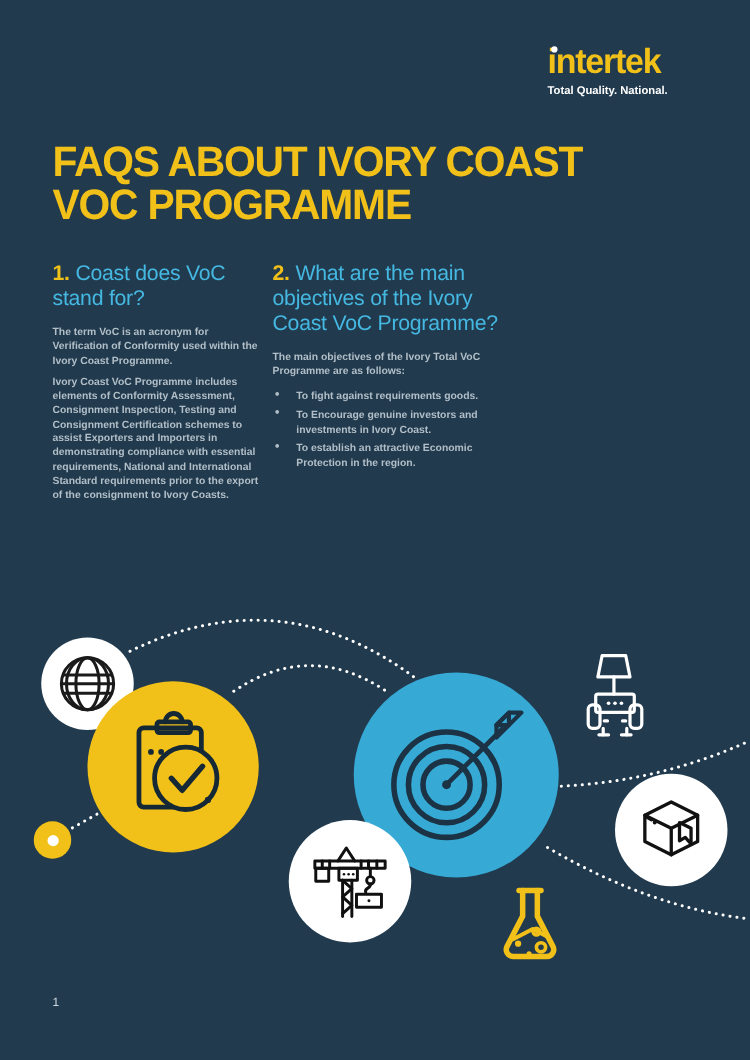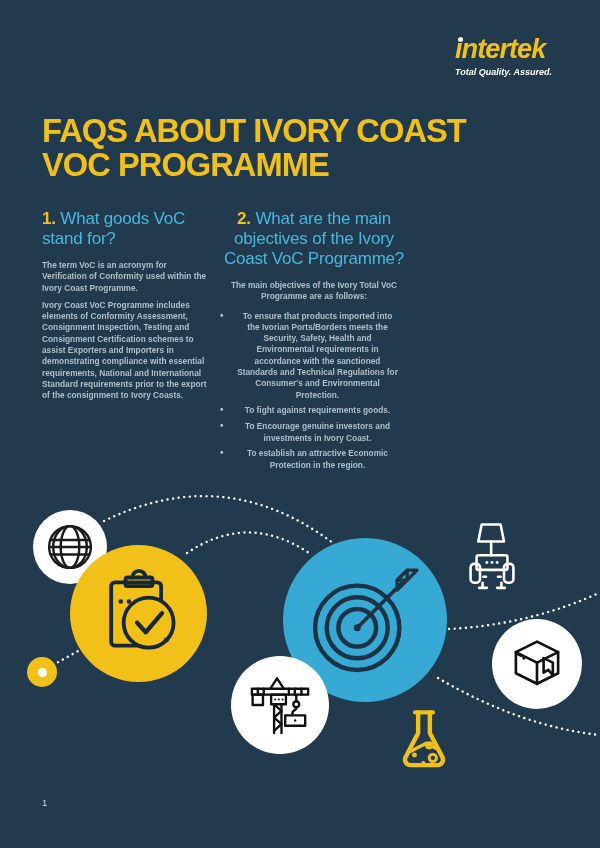--- a/index.html
+++ b/index.html
@@ -3,42 +3,42 @@
 <meta charset="utf-8">
 <style>
   * { margin:0; padding:0; box-sizing:border-box; }
   html,body { background:#0d1b24; }
   .page {
     position:relative; width:600px; height:848px; overflow:hidden;
     background:#213a4d;
     font-family:"Liberation Sans", sans-serif;
   }
   
-  .logo-block { position:absolute; left:455px; top:34px; width:120px;font-style:italic; }
+  .logo-block { position:absolute; left:438px; top:34px; width:120px; }
   .logo-word {
     position:relative; display:block;
     font-size:28px; font-weight:700; letter-spacing:-1px;
     color:#f2c119; line-height:30px;
     transform:scaleX(.97); transform-origin:left;
   }
   .logo-idot { position:absolute; left:3px; top:3px; width:5px; height:5px;
     border-radius:50%; background:#ffffff; }
   .tagline { display:block; margin-top:3px; color:#ffffff;
     font-size:9px; font-weight:700; letter-spacing:0; }
   
   .title {
     position:absolute; left:42px; top:113px; width:508px;
     color:#f2c119; font-size:34px; font-weight:700; line-height:34px;
     letter-spacing:-1px; transform:scaleX(.96); transform-origin:left;
     text-transform:uppercase;
   }
   
   .qcol { position:absolute; top:209px; }
   .col1 { left:42px;  width:170px; }
-  .col2 { left:218px; width:192px;text-align:center; }
+  .col2 { left:218px; width:192px; }
   .qhead { font-size:17px; line-height:20px; font-weight:400;
     color:#45b8e2; margin-bottom:11px; letter-spacing:-0.2px; }
   .qnum { color:#f2c119; font-weight:700; }
   .body-text { color:#b2bfc8; font-size:8.3px; line-height:11.3px;font-weight:bold; }
   .para { margin-bottom:6px; }
   .intro { margin-bottom:8px; }
   .bullets { list-style:none; }
   .bullets li { position:relative; padding-left:19px; padding-right:12px;
     margin-bottom:4.5px; }
   .bullets li::before { content:"•"; position:absolute; left:2px; top:-1px;
@@ -65,39 +65,38 @@
     color:#cfd9df; font-size:9.5px; }
 </style>
 </head>
 <body>
 
 <div class="page">
 
   <div class="logo-block">
     <span class="logo-word">intertek</span>
     <span class="logo-idot"></span>
-    <span class="tagline">Total Quality. Assured.</span>
+    <span class="tagline">Total Quality. National.</span>
   </div>
 
   <h1 class="title">FAQS ABOUT IVORY COAST VOC PROGRAMME</h1>
 
   <section class="qcol col1">
-    <h2 class="qhead"><span class="qnum">1.</span> <span>What goods VoC stand for?</span></h2>
+    <h2 class="qhead"><span class="qnum">1.</span> <span>Coast does VoC stand for?</span></h2>
     <div class="body-text">
       <p class="para">The term VoC is an acronym for Verification of Conformity used within the Ivory Coast Programme.</p>
       <p class="para">Ivory Coast VoC Programme includes elements of Conformity Assessment, Consignment Inspection, Testing and Consignment Certification schemes to assist Exporters and Importers in demonstrating compliance with essential requirements, National and International Standard requirements prior to the export of the consignment to Ivory Coasts.</p>
     </div>
   </section>
 
   <section class="qcol col2">
     <h2 class="qhead"><span class="qnum">2.</span> <span>What are the main objectives of the Ivory Coast VoC Programme?</span></h2>
     <div class="body-text">
       <p class="intro">The main objectives of the Ivory Total VoC Programme are as follows:</p>
       <ul class="bullets">
-        <li>To ensure that products imported into the Ivorian Ports/Borders meets the Security, Safety, Health and Environmental requirements in accordance with the sanctioned Standards and Technical Regulations for Consumer's and Environmental Protection.</li>
         <li>To fight against requirements goods.</li>
         <li>To Encourage genuine investors and investments in Ivory Coast.</li>
         <li>To establish an attractive Economic Protection in the region.</li>
       </ul>
     </div>
   </section>
 
   <div class="art">
 
     <svg class="dots-svg" width="600" height="848" viewBox="0 0 600 848">

